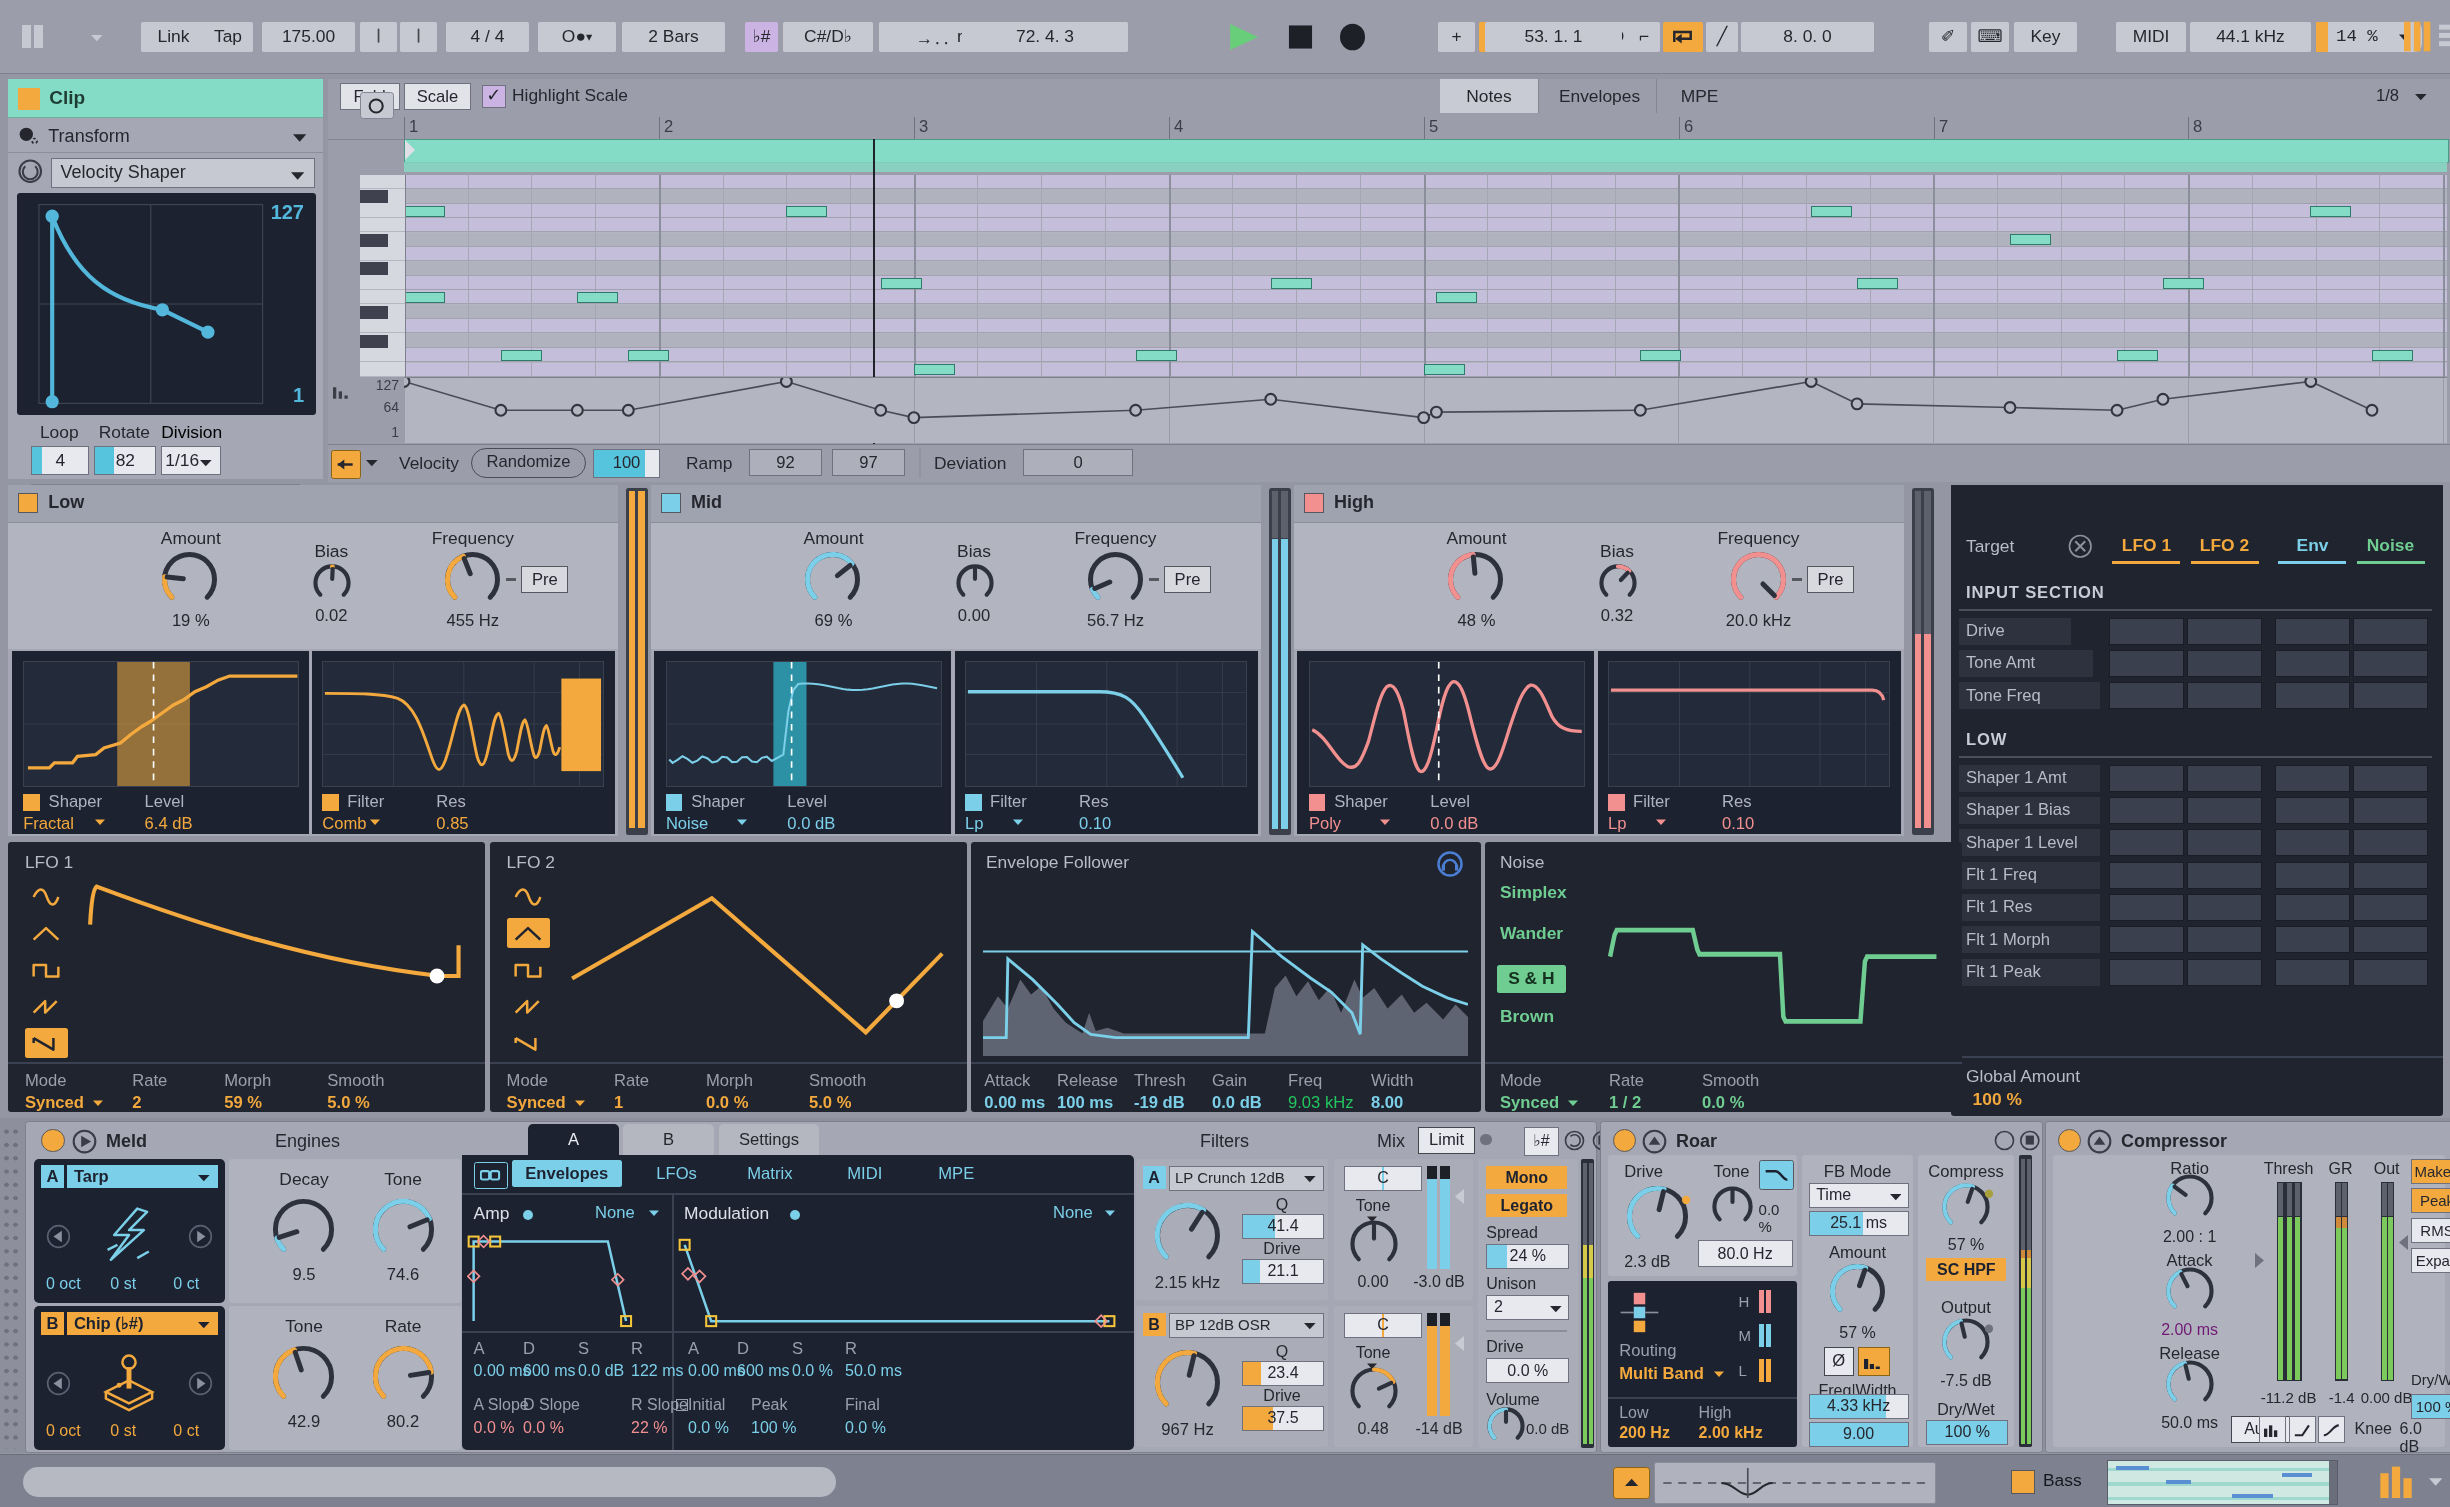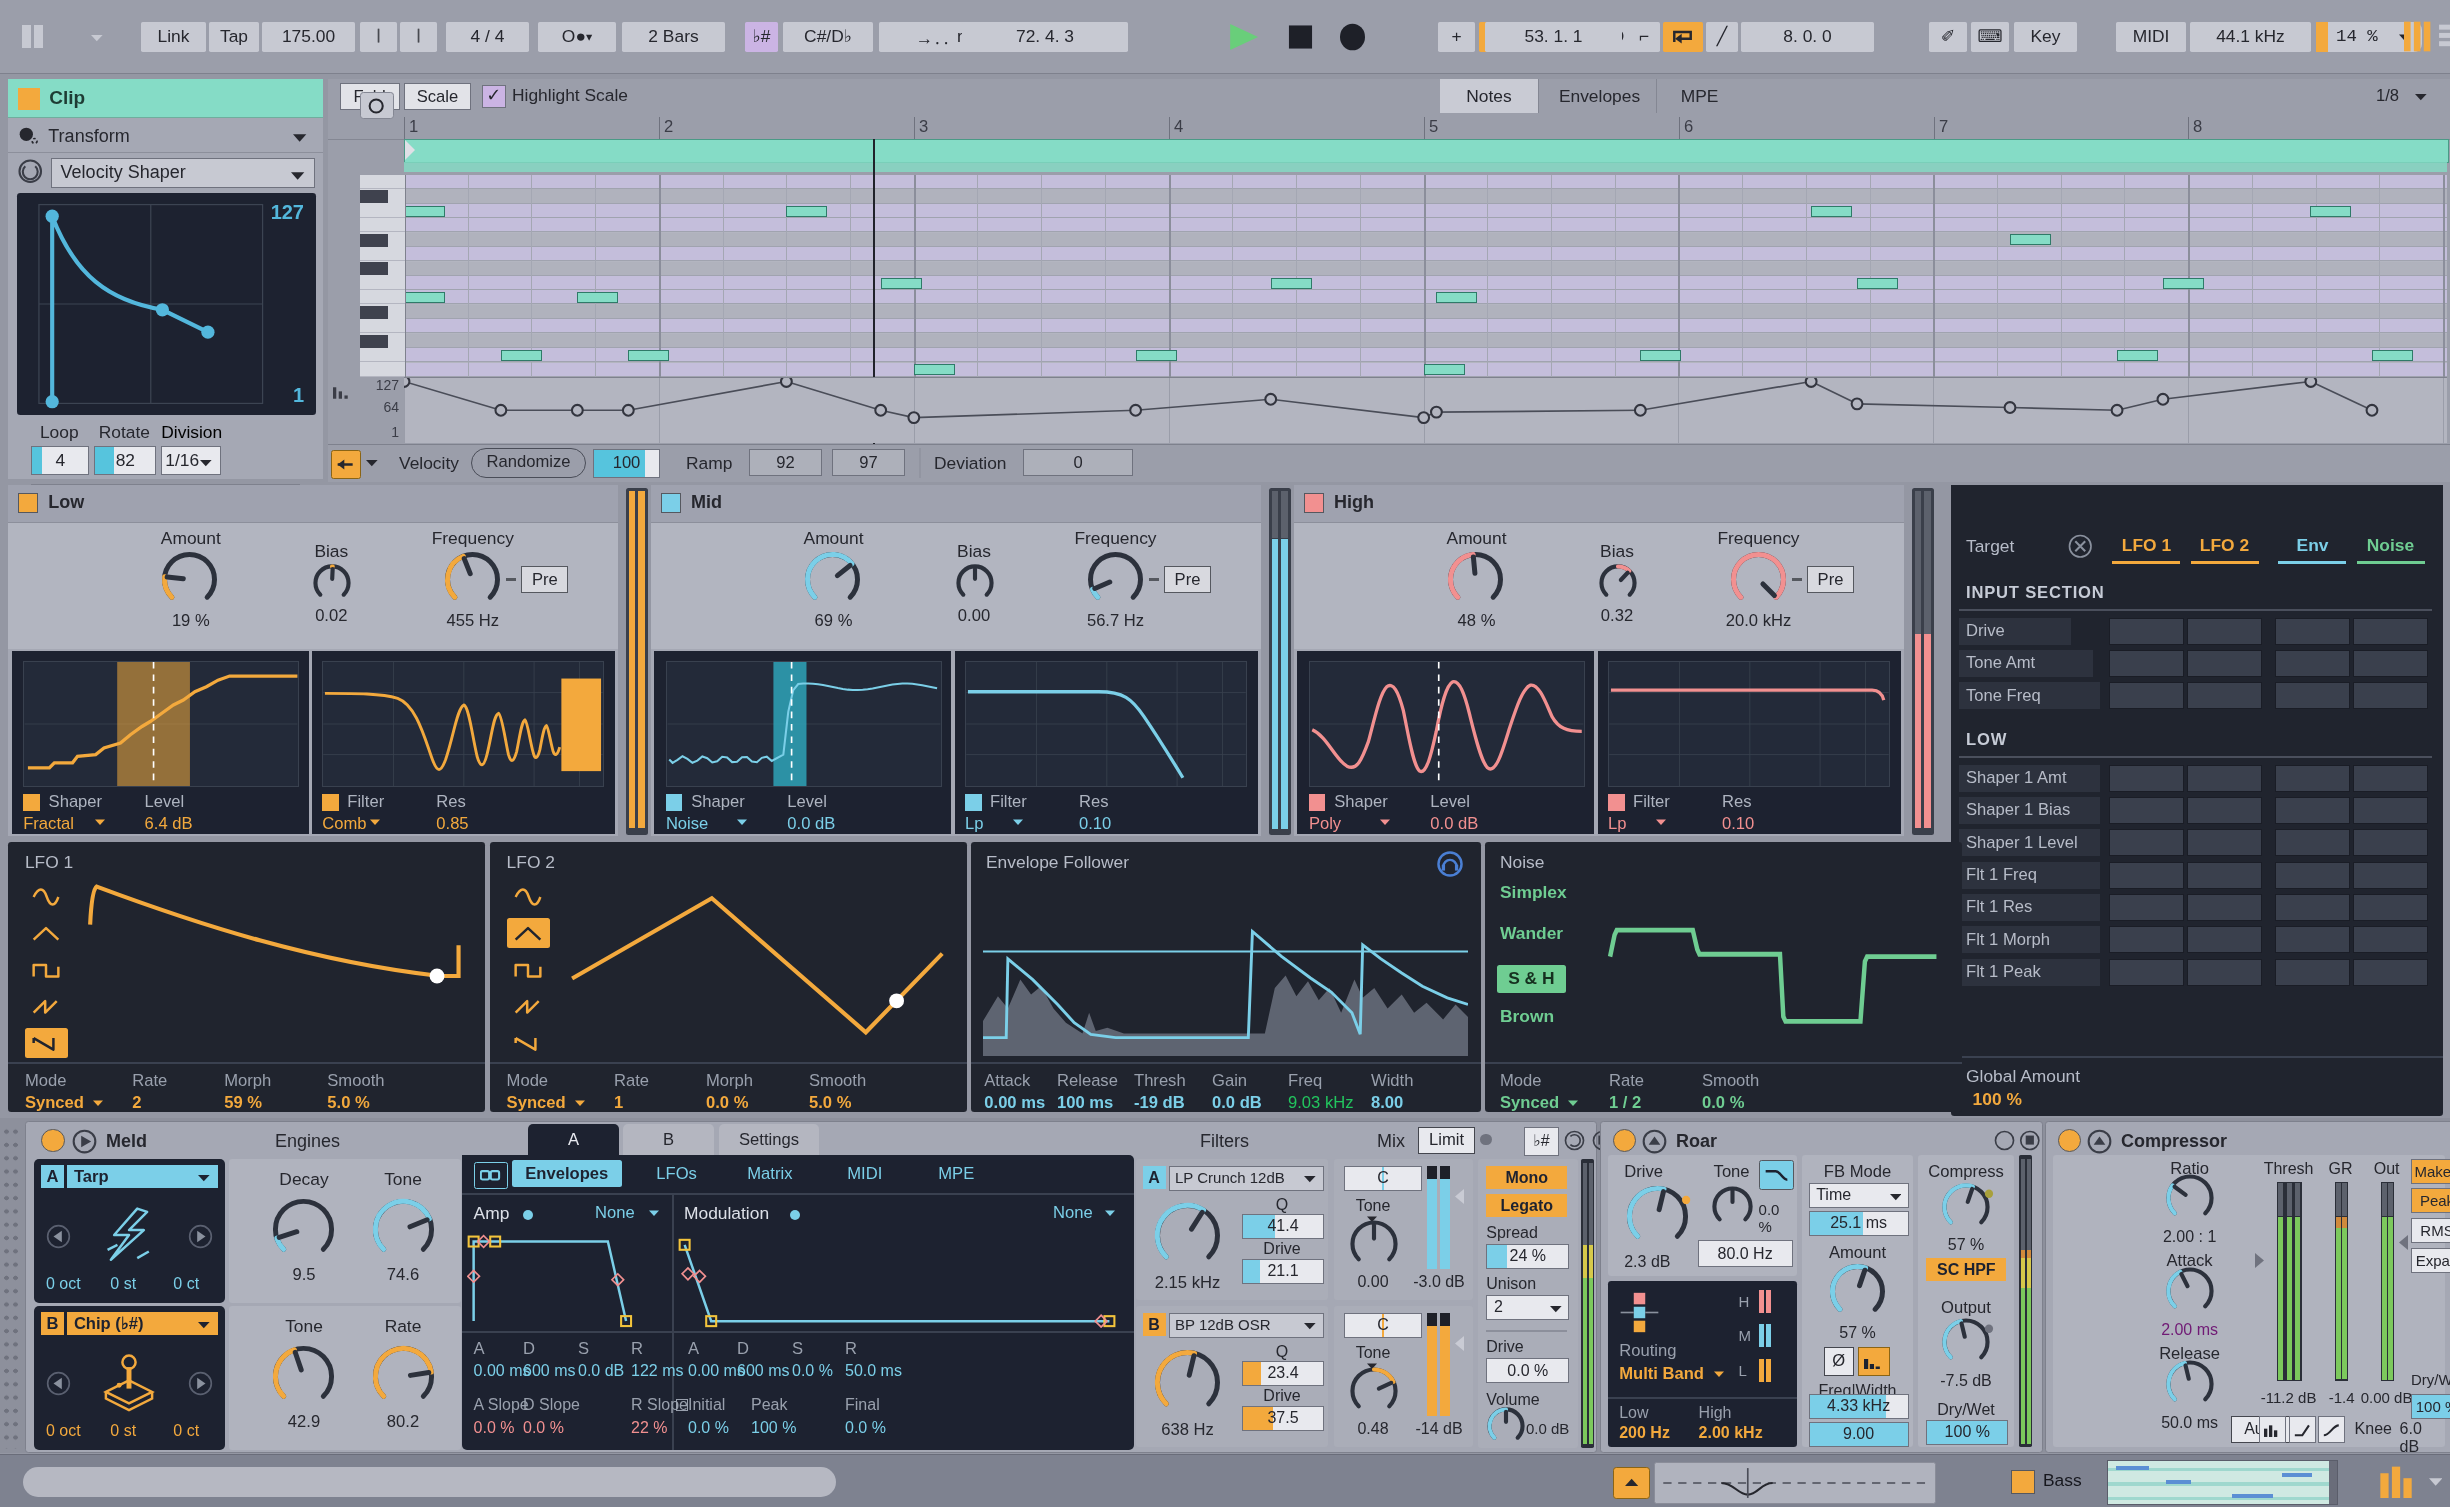--- a/index.html
+++ b/index.html
@@ -11,21 +11,21 @@
 </head>
 <body>
 <div id="root">
     <div class="abs" style="left: 0px; top: 0px; width: 2450px; height: 73px; background: rgb(155, 158, 170); border-bottom: 1.7px solid rgb(126, 129, 141);">
       <div class="abs" style="left: 21.6px; top: 25px; width: 9px; height: 23px; background: rgb(199, 201, 210);"></div>
       <div class="abs" style="left: 34px; top: 25px; width: 9px; height: 23px; background: rgb(199, 201, 210);"></div>
       <svg width="11.6" height="11.6" style="position: absolute; left: 91px; top: 32px;" viewBox="0 0 14 14">
         <polygon points="0,3.5 14,3.5 7,11.200000000000001" fill="#c7c9d2"></polygon>
       </svg>
       <div class="abs flexc" style="left: 141px; top: 21.6px; width: 65px; height: 30px; background: rgb(199, 201, 210); color: rgb(38, 39, 46); border-radius: 1.7px; font-size: 17.4px;">Link</div>
-      <div class="abs flexc" style="left: 209px; top: 21.6px; width: 50px; height: 30px; background: rgb(199, 201, 210); color: rgb(38, 39, 46); border-radius: 1.7px; font-size: 17.4px;">Tap</div>
+      <div class="abs flexc" style="left: 203px; top: 21.6px; width: 50px; height: 30px; background: rgb(199, 201, 210); color: rgb(38, 39, 46); border-radius: 1.7px; font-size: 17.4px;">Tap</div>
       <div class="abs flexc" style="left: 262px; top: 21.6px; width: 93px; height: 30px; background: rgb(199, 201, 210); color: rgb(38, 39, 46); border-radius: 1.7px; font-size: 17.4px;">175.00</div>
       <div class="abs flexc" style="left: 360px; top: 21.6px; width: 37px; height: 30px; background: rgb(199, 201, 210); color: rgb(38, 39, 46); border-radius: 1.7px; font-size: 17.4px;">𝄀𝄀𝄀</div>
       <div class="abs flexc" style="left: 400px; top: 21.6px; width: 37px; height: 30px; background: rgb(199, 201, 210); color: rgb(38, 39, 46); border-radius: 1.7px; font-size: 17.4px;">𝄀𝄀𝄀</div>
       <div class="abs flexc" style="left: 446px; top: 21.6px; width: 83px; height: 30px; background: rgb(199, 201, 210); color: rgb(38, 39, 46); border-radius: 1.7px; font-size: 17.4px;">4 / 4</div>
       <div class="abs flexc" style="left: 538px; top: 21.6px; width: 78px; height: 30px; background: rgb(199, 201, 210); color: rgb(38, 39, 46); border-radius: 1.7px; font-size: 17.4px;">O●<span style="font-size: 12.4px;"> ▾</span></div>
       <div class="abs flexc" style="left: 622px; top: 21.6px; width: 103px; height: 30px; background: rgb(199, 201, 210); color: rgb(38, 39, 46); border-radius: 1.7px; font-size: 17.4px;">2 Bars</div>
       <div class="abs flexc" style="left: 745px; top: 21.6px; width: 33px; height: 30px; background: rgb(203, 180, 228); color: rgb(38, 39, 46); border-radius: 1.7px; font-size: 17.4px;">♭#</div>
       <div class="abs flexc" style="left: 783px; top: 21.6px; width: 90px; height: 30px; background: rgb(199, 201, 210); color: rgb(38, 39, 46); border-radius: 1.7px; font-size: 17.4px;">C#/D♭</div>
       <div class="abs flexc" style="left: 879px; top: 21.6px; width: 163px; height: 30px; background: rgb(199, 201, 210); color: rgb(38, 39, 46); border-radius: 1.7px; font-size: 17.4px;">Minor</div>
       <div class="abs flexc" style="left: 910px; top: 21.6px; width: 46px; height: 30px; background: rgb(199, 201, 210); color: rgb(38, 39, 46); border-radius: 1.7px; font-size: 17.4px;">→․․</div>
@@ -1016,21 +1016,21 @@
             <div class="abs" style="left: 5px; top: 1.7px; font-size: 15px; color: rgb(38, 39, 46);">BP 12dB OSR</div>
             <svg width="11.6" height="11.6" style="position: absolute; left: 134px; top: 6.6px;" viewBox="0 0 14 14">
               <polygon points="0,3.5 14,3.5 7,11.200000000000001" fill="#26272e"></polygon>
             </svg>
           </div>
           <svg width="75" height="75" style="position: absolute; left: 14px; top: 39px;" viewBox="0 0 90 90">
             <path d="M19.5,70.5 A36,36 0 1 1 70.5,70.5" stroke="#2c313c" stroke-width="6" fill="none" stroke-linecap="round"></path>
             <path d="M19.5,70.5 A36,36 0 0 1 53.4,10.0" stroke="#f3a93d" stroke-width="6" fill="none" stroke-linecap="round"></path>
             <line x1="47.10100827470315" y1="36.24867071642091" x2="52.703697007244884" y2="12.911792626876675" stroke="#2c313c" stroke-width="6" stroke-linecap="round"></line>
           </svg>
-          <div class="abs" style="left: 5px; top: 114px; width: 93px; text-align: center; font-size: 16.6px; color: rgb(38, 39, 46);">638 Hz</div>
+          <div class="abs" style="left: 5px; top: 114px; width: 93px; text-align: center; font-size: 16.6px; color: rgb(38, 39, 46);">967 Hz</div>
           <div class="abs" style="left: 106px; top: 37px; width: 80px; text-align: center; font-size: 16px; color: rgb(38, 39, 46);">Q</div>
           <div class="abs" style="left: 106px; top: 55px; width: 80px; height: 23px; background: rgb(232, 233, 238); border: 0.8px solid rgb(111, 114, 126); overflow: hidden;">
             <div class="abs" style="left: 0px; top: 0px; width: 18px; height: 23px; background: rgb(243, 169, 61);"></div>
             <div class="abs" style="left: 0px; top: 1.7px; width: 80px; text-align: center; font-size: 16px; color: rgb(38, 39, 46);">23.4</div>
           </div>
           <div class="abs" style="left: 106px; top: 81px; width: 80px; text-align: center; font-size: 16px; color: rgb(38, 39, 46);">Drive</div>
           <div class="abs" style="left: 106px; top: 100px; width: 80px; height: 23px; background: rgb(232, 233, 238); border: 0.8px solid rgb(111, 114, 126); overflow: hidden;">
             <div class="abs" style="left: 0px; top: 0px; width: 30px; height: 23px; background: rgb(243, 169, 61);"></div>
             <div class="abs" style="left: 0px; top: 1.7px; width: 80px; text-align: center; font-size: 16px; color: rgb(38, 39, 46);">37.5</div>
           </div>

